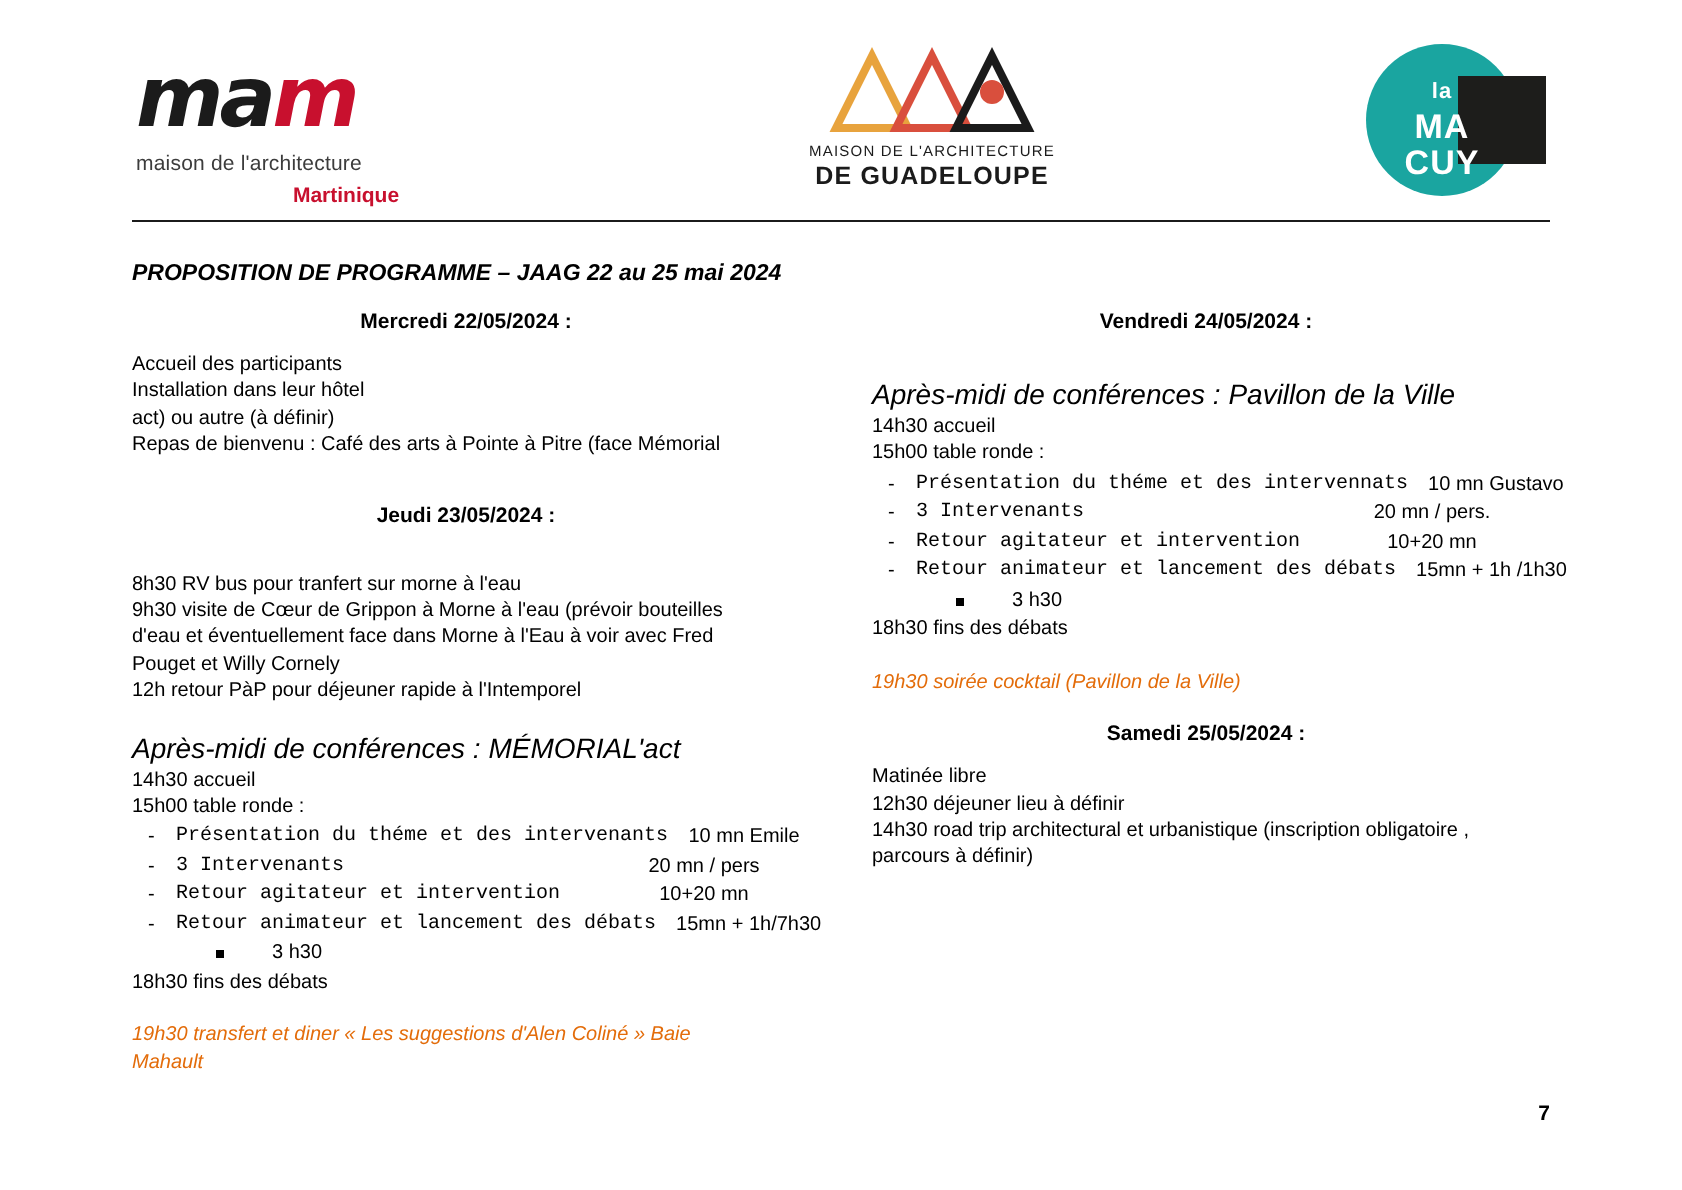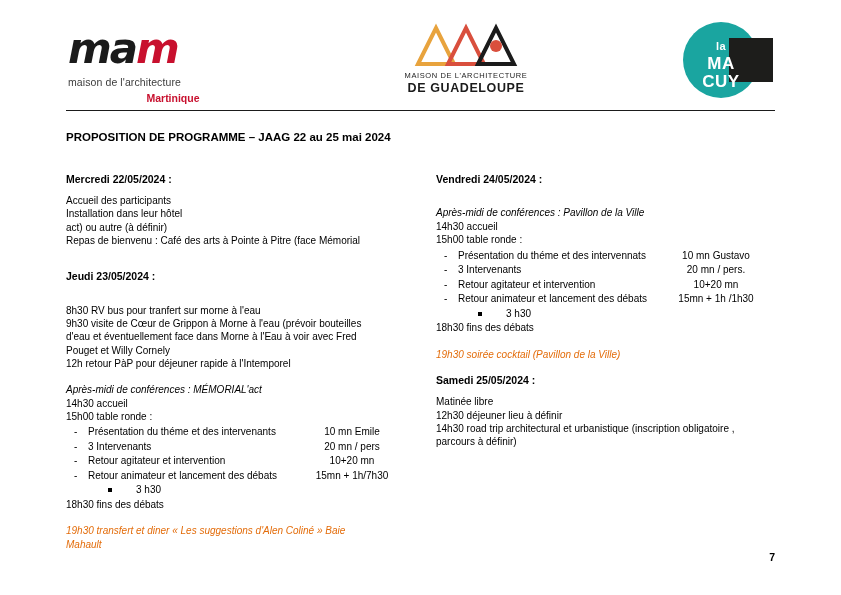--- a/index.html
+++ b/index.html
@@ -144,53 +144,55 @@
     border: 0;
     border-top: 1px solid #1b1b1b;
     margin: 6px 0 0 0;
   }
 
   
   .doc-title {
     font-size: 11.5px;
     font-weight: bold;
     margin-top: 20px;
-    margin-bottom: 30px;
+    margin-bottom: 12px;
+    font-style: italic;
   }
 
   
   .cols {
     display: flex;
     gap: 36px;
   }
   .col {
     width: 334px;
   }
 
   .day-title {
     font-size: 10.5px;
     font-weight: bold;
     margin: 0 0 9px 0;
+    text-align: center;
   }
   .day-title.spaced {
     margin-top: 22px;
   }
   p.line {
     font-size: 10px;
     line-height: 13.4px;
     margin: 0;
   }
   .block {
     margin-bottom: 0;
   }
   .gap {
     height: 13px;
   }
   .subtitle-italic {
-    font-size: 10px;
+    font-size: 14px;
     font-style: italic;
     margin: 0 0 2px 0;
   }
   .orange {
     color: #e36c0a;
     font-style: italic;
     font-size: 10px;
     line-height: 13.4px;
     margin: 0;
   }
@@ -208,20 +210,21 @@
     display: flex;
   }
   ul.dash > li::before {
     content: "-";
     position: absolute;
     left: -14px;
     top: 0;
   }
   .li-label {
     flex: 0 0 auto;
+    font-family: Liberation Mono, monospace;
   }
   .li-dur {
     margin-left: auto;
     padding-left: 10px;
     text-align: center;
     white-space: nowrap;
   }
   .col-left .li-dur { width: 96px; }
   .col-right .li-dur { width: 108px; }
 

